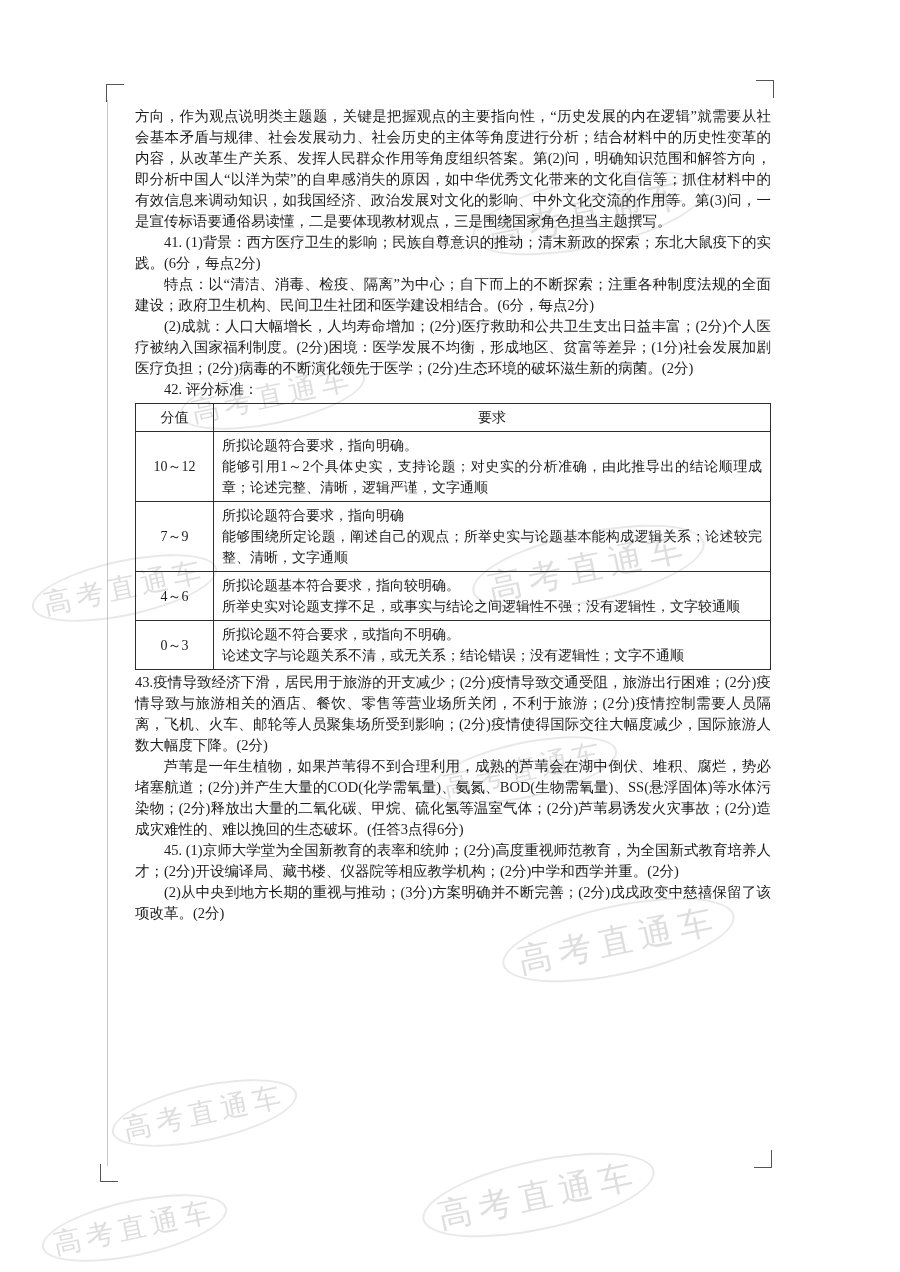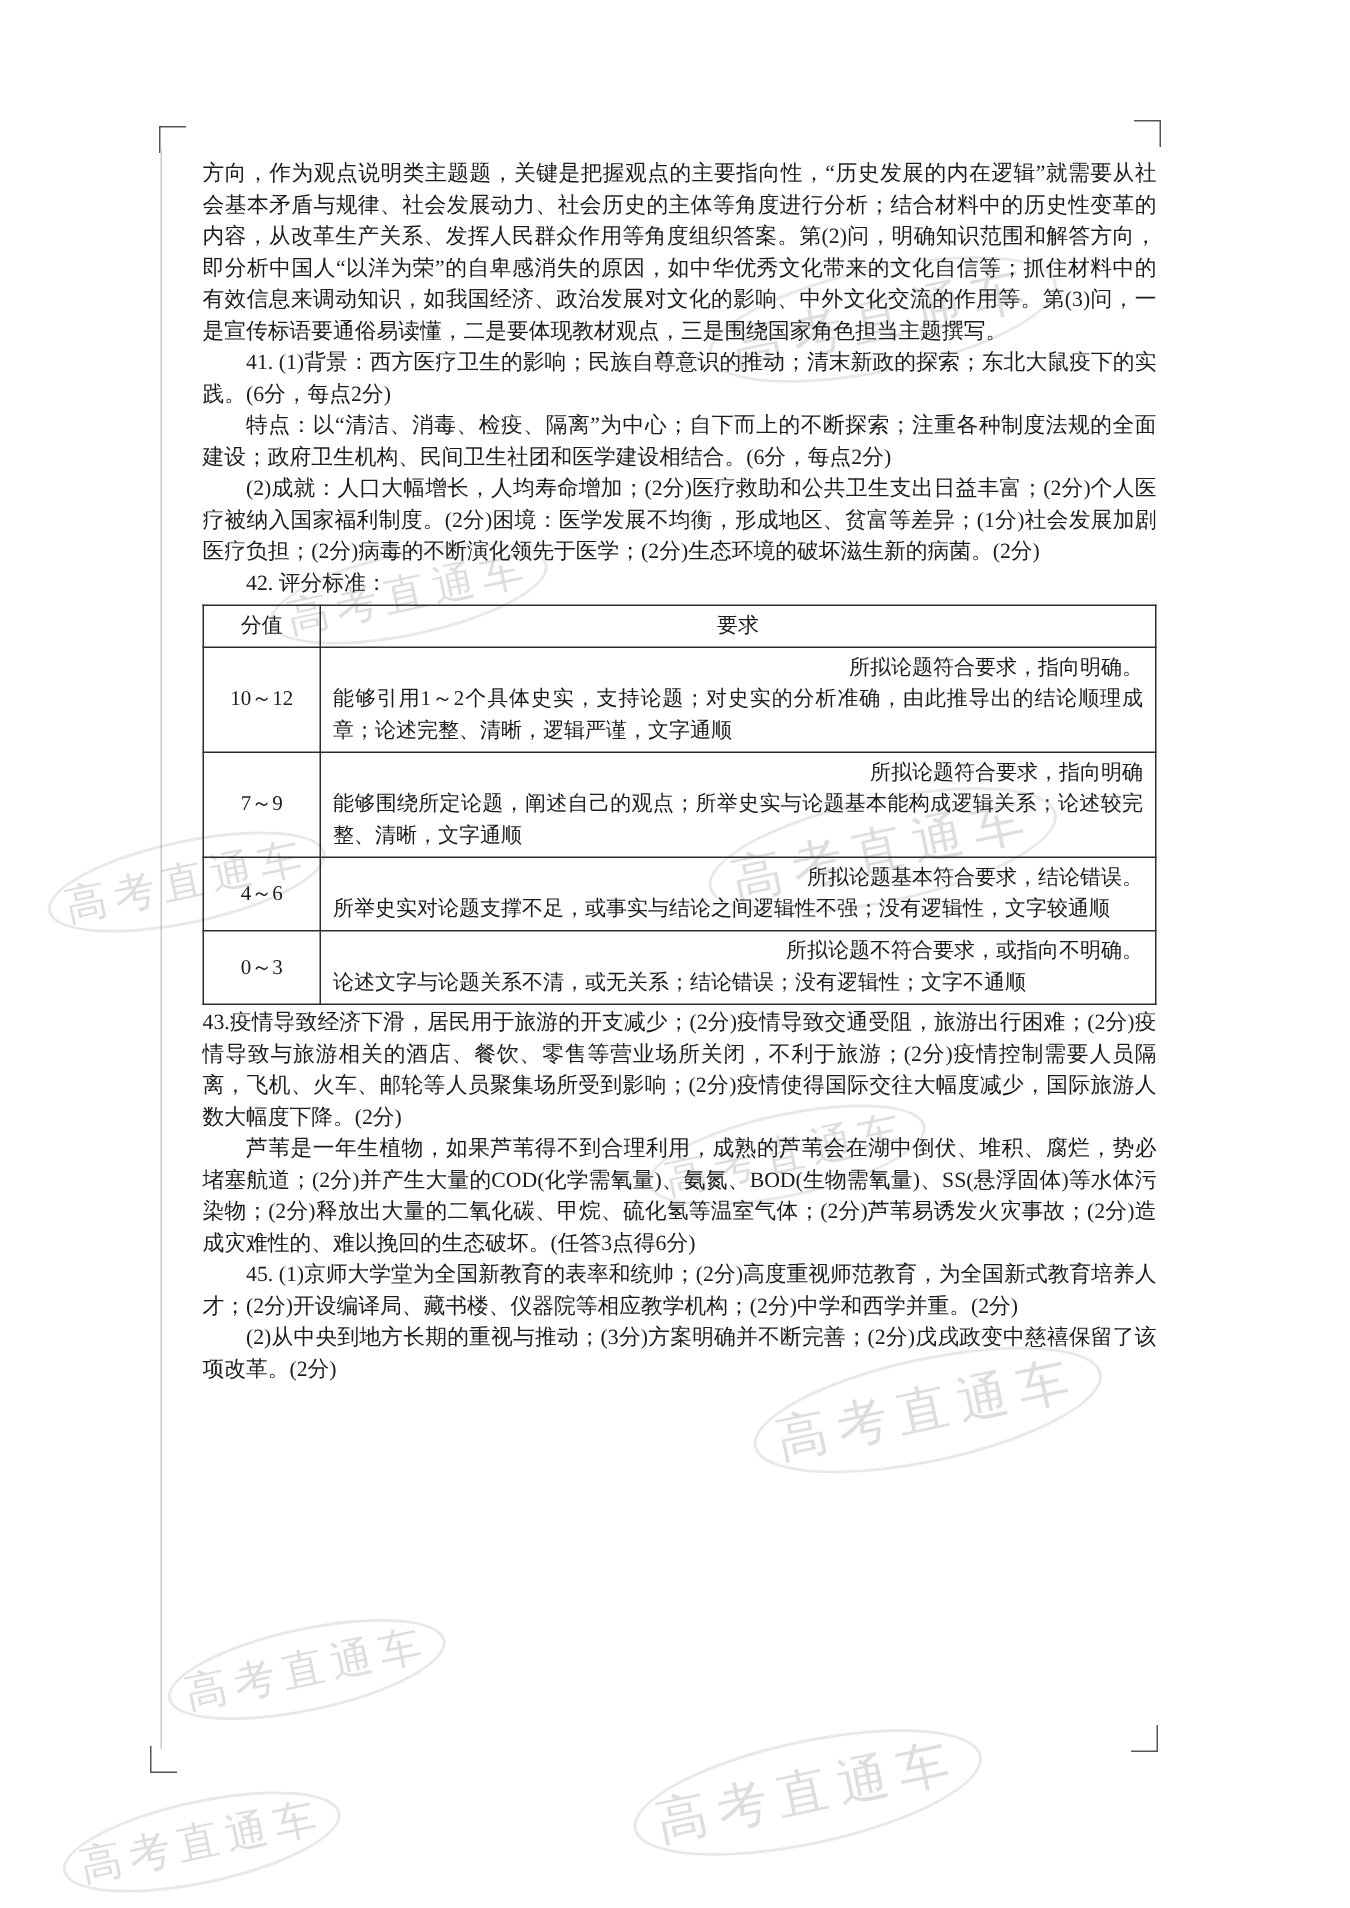--- a/index.html
+++ b/index.html
@@ -33,21 +33,21 @@
     font-size: 14px;
   }
   table.rubric td, table.rubric th {
     border: 1.4px solid #2d2d2d;
     padding: 3px 8px;
     font-weight: normal;
     vertical-align: middle;
   }
   td.score, th.score { width: 78px; text-align: center; }
   th.req-h { text-align: center; }
-  .req-title { text-align: right; }
+  .req-title { text-align: left; }
   .req-detail { text-align: justify; }
 
   
   .crop { position: absolute; width: 18px; height: 18px; }
   .crop-tl { left: 106px; top: 84px;  border-left: 1.5px solid #555; border-top: 1.5px solid #555; }
   .crop-tr { left: 756px; top: 80px;  border-right: 1.5px solid #555; border-top: 1.5px solid #555; }
   .crop-bl { left: 100px; top: 1164px; border-left: 1.5px solid #555; border-bottom: 1.5px solid #555; }
   .crop-br { left: 754px; top: 1150px; border-right: 1.5px solid #555; border-bottom: 1.5px solid #555; }
   .edge-line {
     position: absolute;
@@ -120,21 +120,21 @@
       <tr>
         <td class="score">7～9</td>
         <td>
           <div class="req-title">所拟论题符合要求，指向明确</div>
           <div class="req-detail">能够围绕所定论题，阐述自己的观点；所举史实与论题基本能构成逻辑关系；论述较完整、清晰，文字通顺</div>
         </td>
       </tr>
       <tr>
         <td class="score">4～6</td>
         <td>
-          <div class="req-title">所拟论题基本符合要求，结论错误。</div>
+          <div class="req-title">所拟论题基本符合要求，指向较明确。</div>
           <div class="req-detail">所举史实对论题支撑不足，或事实与结论之间逻辑性不强；没有逻辑性，文字较通顺</div>
         </td>
       </tr>
       <tr>
         <td class="score">0～3</td>
         <td>
           <div class="req-title">所拟论题不符合要求，或指向不明确。</div>
           <div class="req-detail">论述文字与论题关系不清，或无关系；结论错误；没有逻辑性；文字不通顺</div>
         </td>
       </tr>

